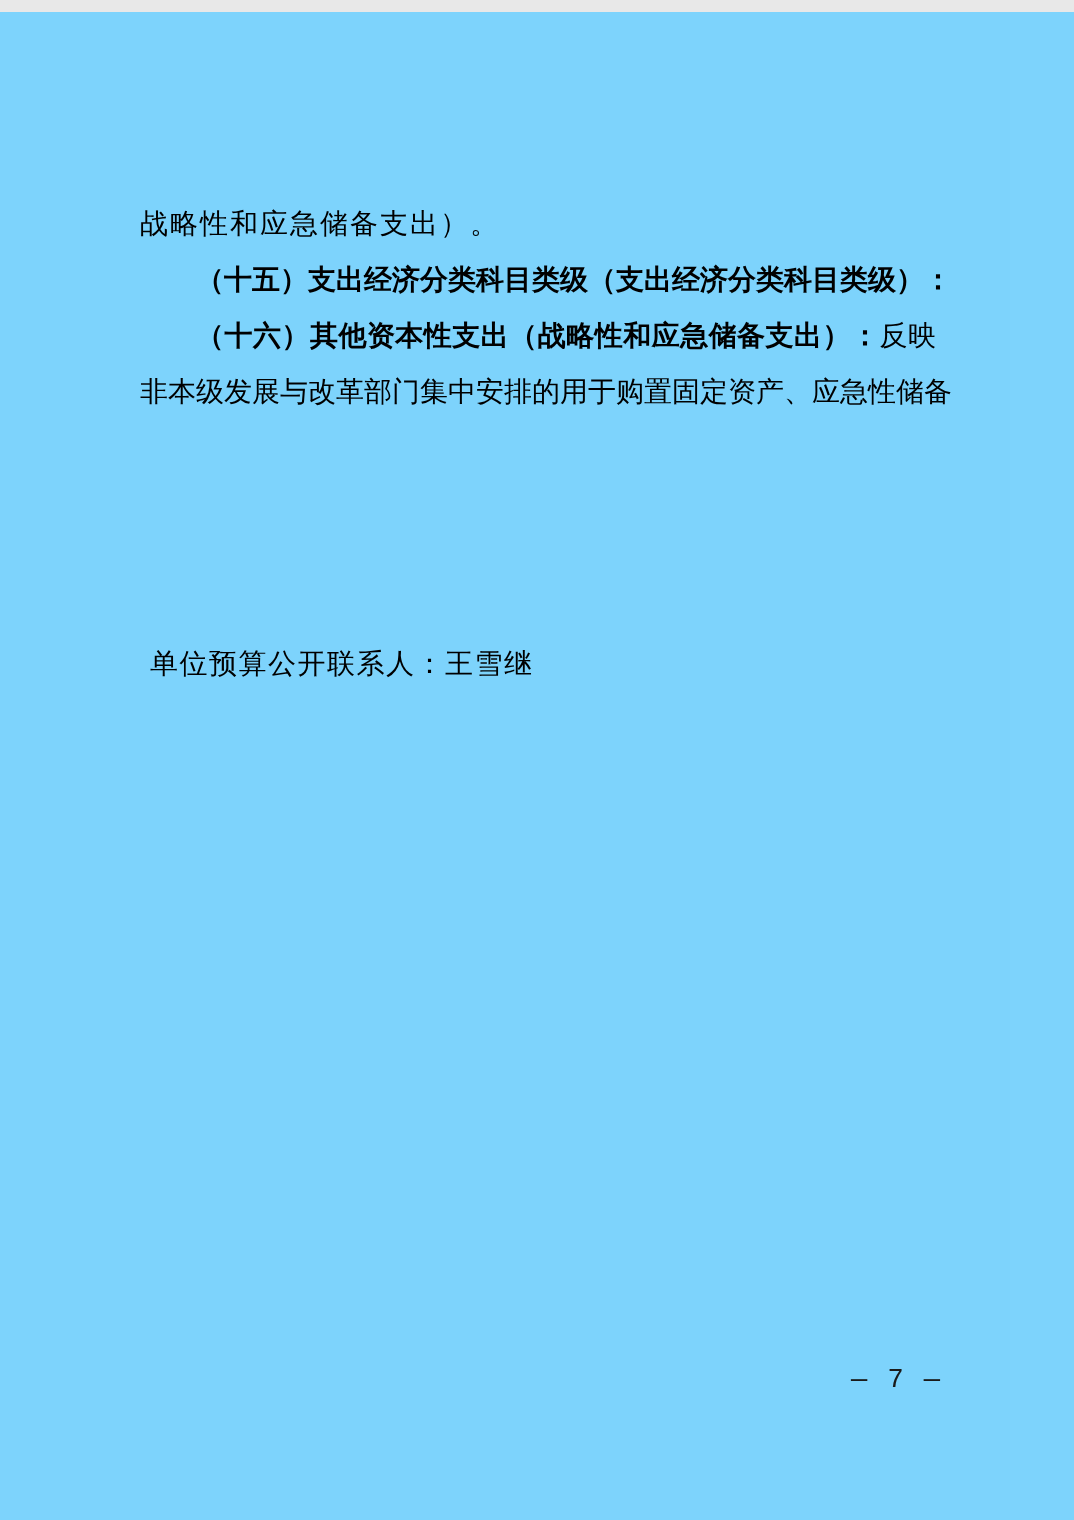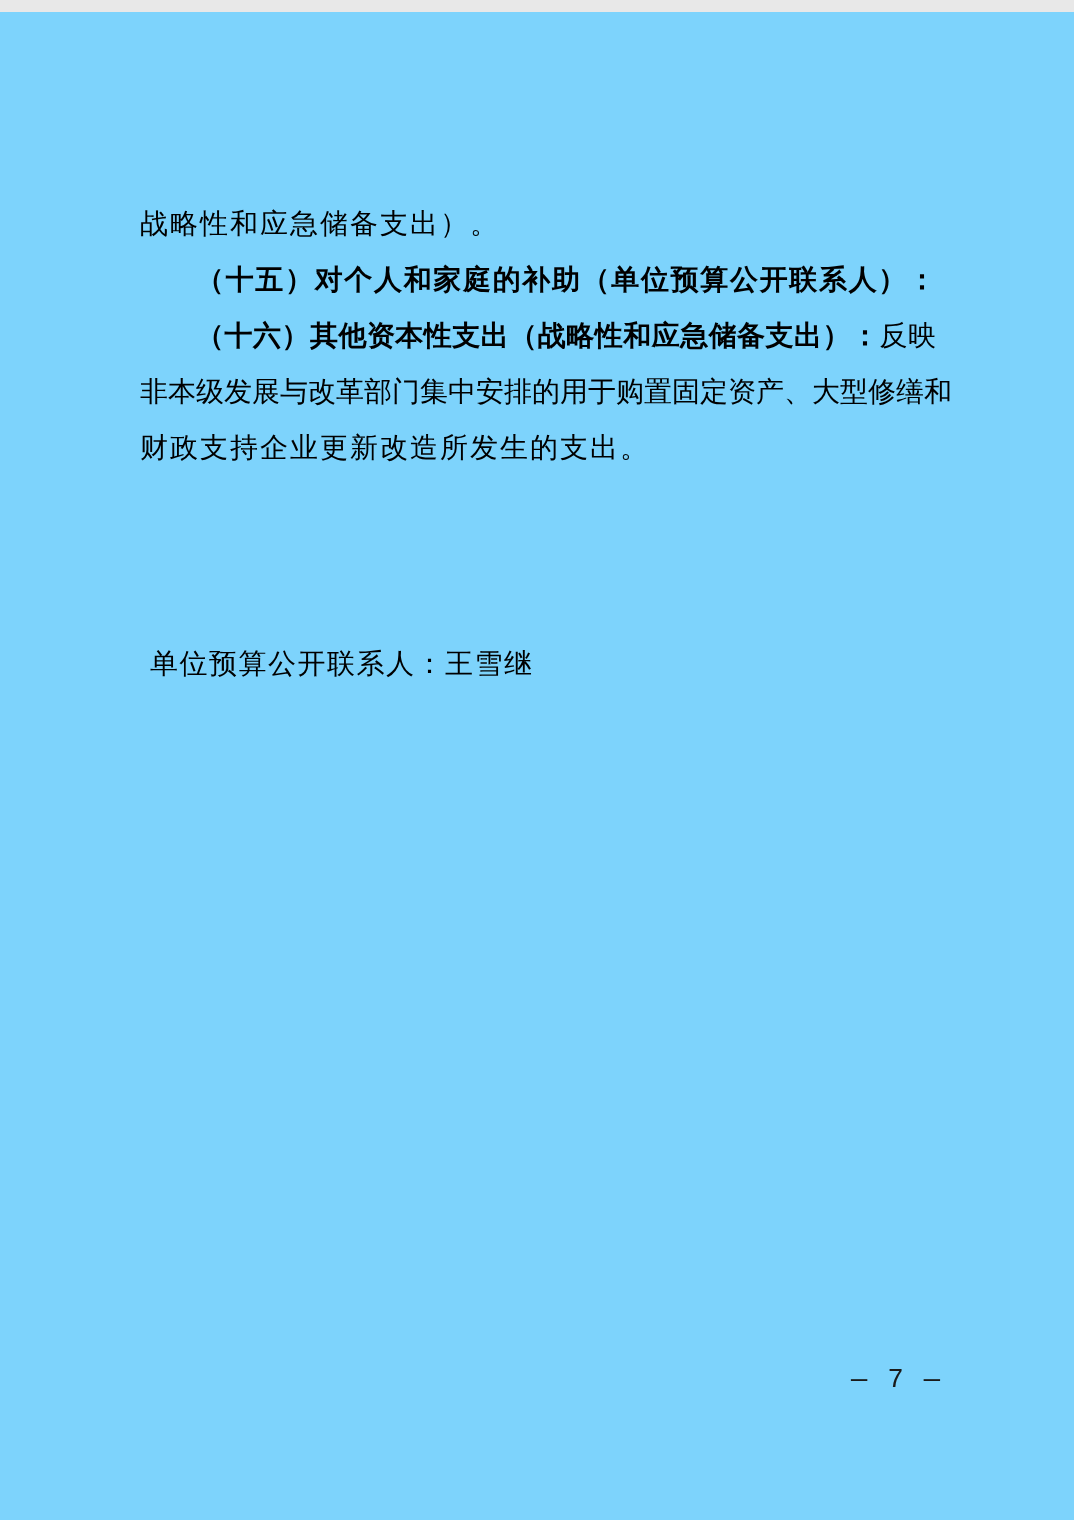--- a/index.html
+++ b/index.html
@@ -61,36 +61,33 @@
 
 <div class="page">
 
   <div class="content">
 
     <div class="line">
       <span>战略性和应急储备支出）。</span>
     </div>
 
     <div class="line just indent">
-      <span class="b">（十五）对个人和家庭的补助（单位预算公开联系人）：</span>
+      <span class="b">（十五）支出经济分类科目类级（支出经济分类科目类级）：</span>
     </div>
 
 
     <div class="line just indent">
       <span class="b">（十六）其他资本性支出（战略性和应急储备支出）：</span><span>反映</span>
     </div>
 
     <div class="line just">
-      <span>非本级发展与改革部门集中安排的用于购置固定资产、大型修缮和</span>
+      <span>非本级发展与改革部门集中安排的用于购置固定资产、应急性储备</span>
     </div>
 
 
-    <div class="line">
-      <span>财政支持企业更新改造所发生的支出。</span>
-    </div>
 
   </div>
 
   <div class="contact-row">
     <span class="left-part">单位预算公开联系人：王雪继</span>
   </div>
 
   <div class="page-number">— 7 —</div>
 
 </div>

